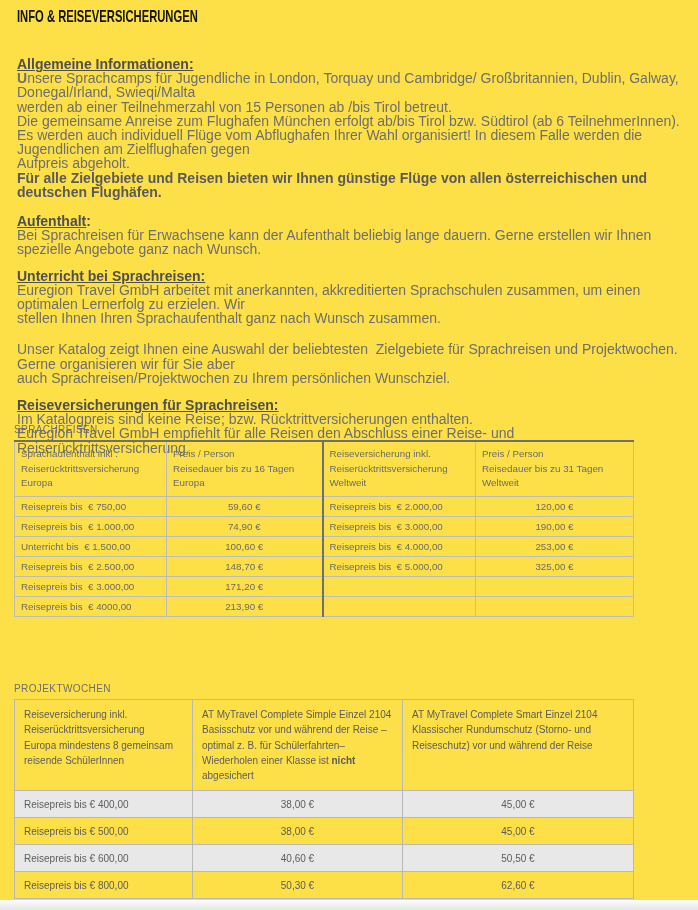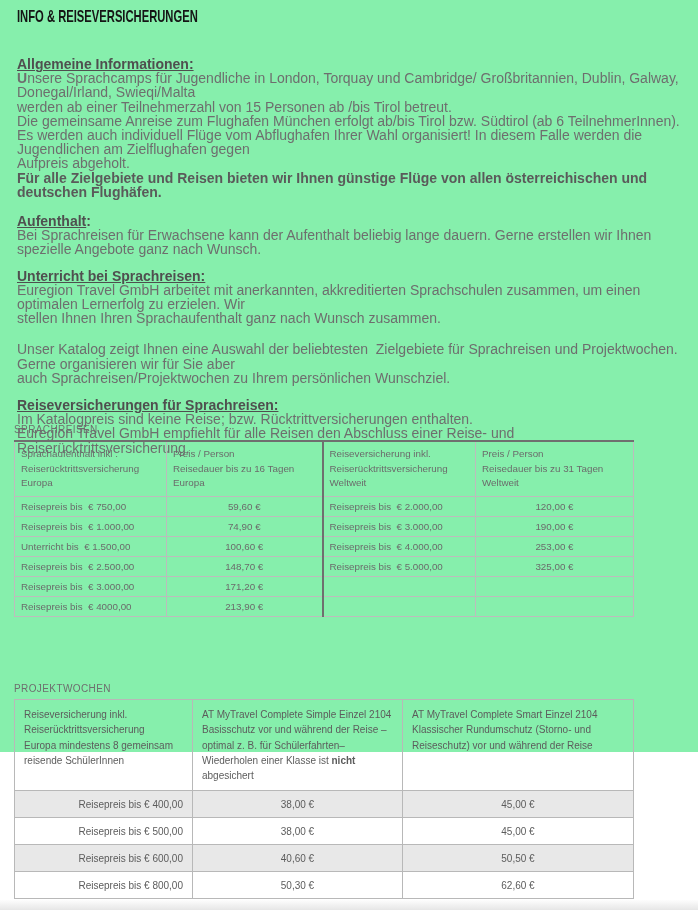--- a/index.html
+++ b/index.html
@@ -1,18 +1,18 @@
 <!DOCTYPE html>
 <html><head>
 <meta charset="utf-8">
 <style>
   * { box-sizing: border-box; margin: 0; padding: 0; }
   html, body { width: 698px; background: #fff; }
   body { height: 910px; overflow: hidden; font-family: "Liberation Sans", sans-serif; }
-  .page { position: relative; width: 698px; height: 752px; background: #86efac; }
+  .page { position: relative; width: 698px; height: 910px; background: #fde047; }
   .doc { padding: 8px 8px 0 17px; }
 
   h1.title {
     font-size: 17px; font-weight: 800; color: #151515; letter-spacing: 0;
     transform: scaleX(0.66); transform-origin: left center;
     white-space: nowrap; line-height: 18px; margin-bottom: 31px;
   }
 
   .section { color: #6e6e6e; font-size: 14px; line-height: 14.2px; margin-top: 12px; }
   .section .heading { font-weight: bold; color: #4f4f4f; }
@@ -44,21 +44,21 @@
   .t-sprach .thick { border-left: 2px solid #6f6f6f; }
 
   
   .t-projekt { border: 1px solid #949494; }
   .t-projekt th, .t-projekt td {
     border: 1px solid #b8b8b8; font-weight: normal; color: #5c5c5c;
     font-size: 10px; white-space: pre-wrap; overflow: hidden;
   }
   .t-projekt th { height: 87px; text-align: left; vertical-align: top; padding: 7px 9px; line-height: 15.3px; }
   .t-projekt th .b { font-weight: bold; }
-  .t-projekt td { height: 27px; padding: 0 9px; vertical-align: middle; text-align: right; }
+  .t-projekt td { height: 27px; padding: 0 9px; vertical-align: middle; }
   .t-projekt .price { text-align: center; }
   .t-projekt tr.alt td { background: #e8e8e8; }
 
   .page-edge {
     position: absolute; left: 0; top: 900px; width: 698px; height: 10px;
     background: linear-gradient(#fdfdfd, #e6e6e6);
   }
 </style>
 </head>
 <body>

